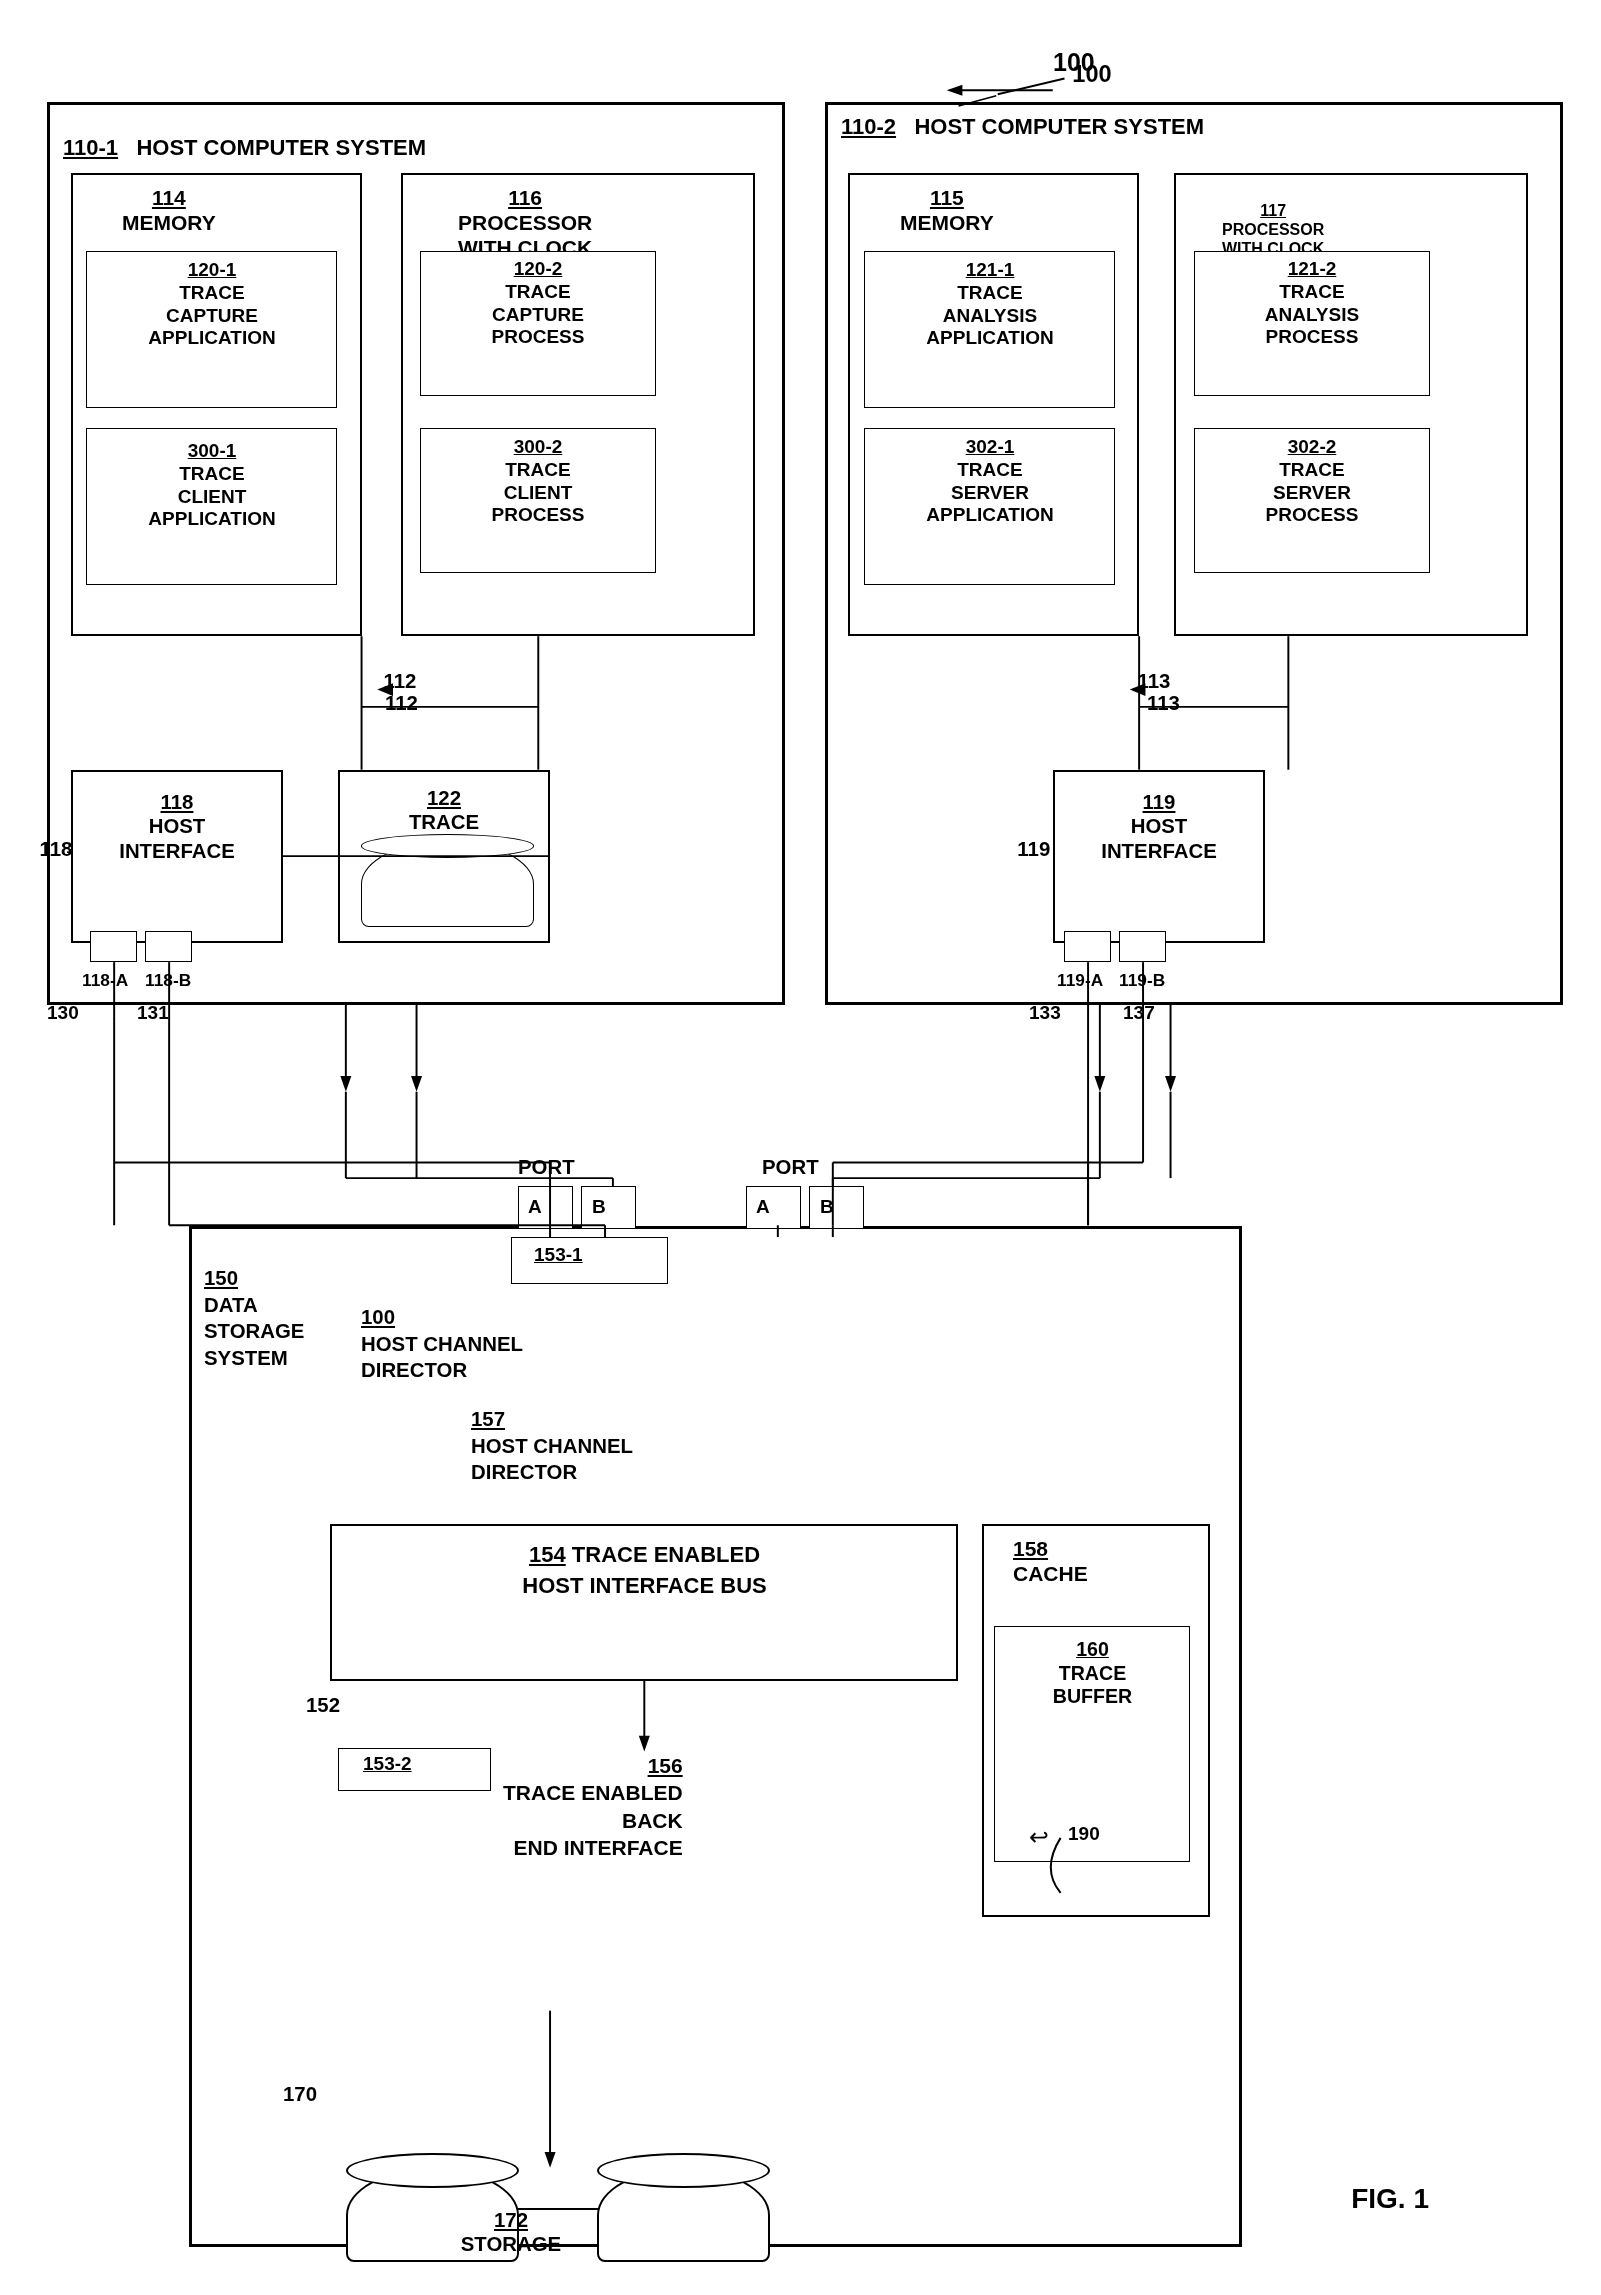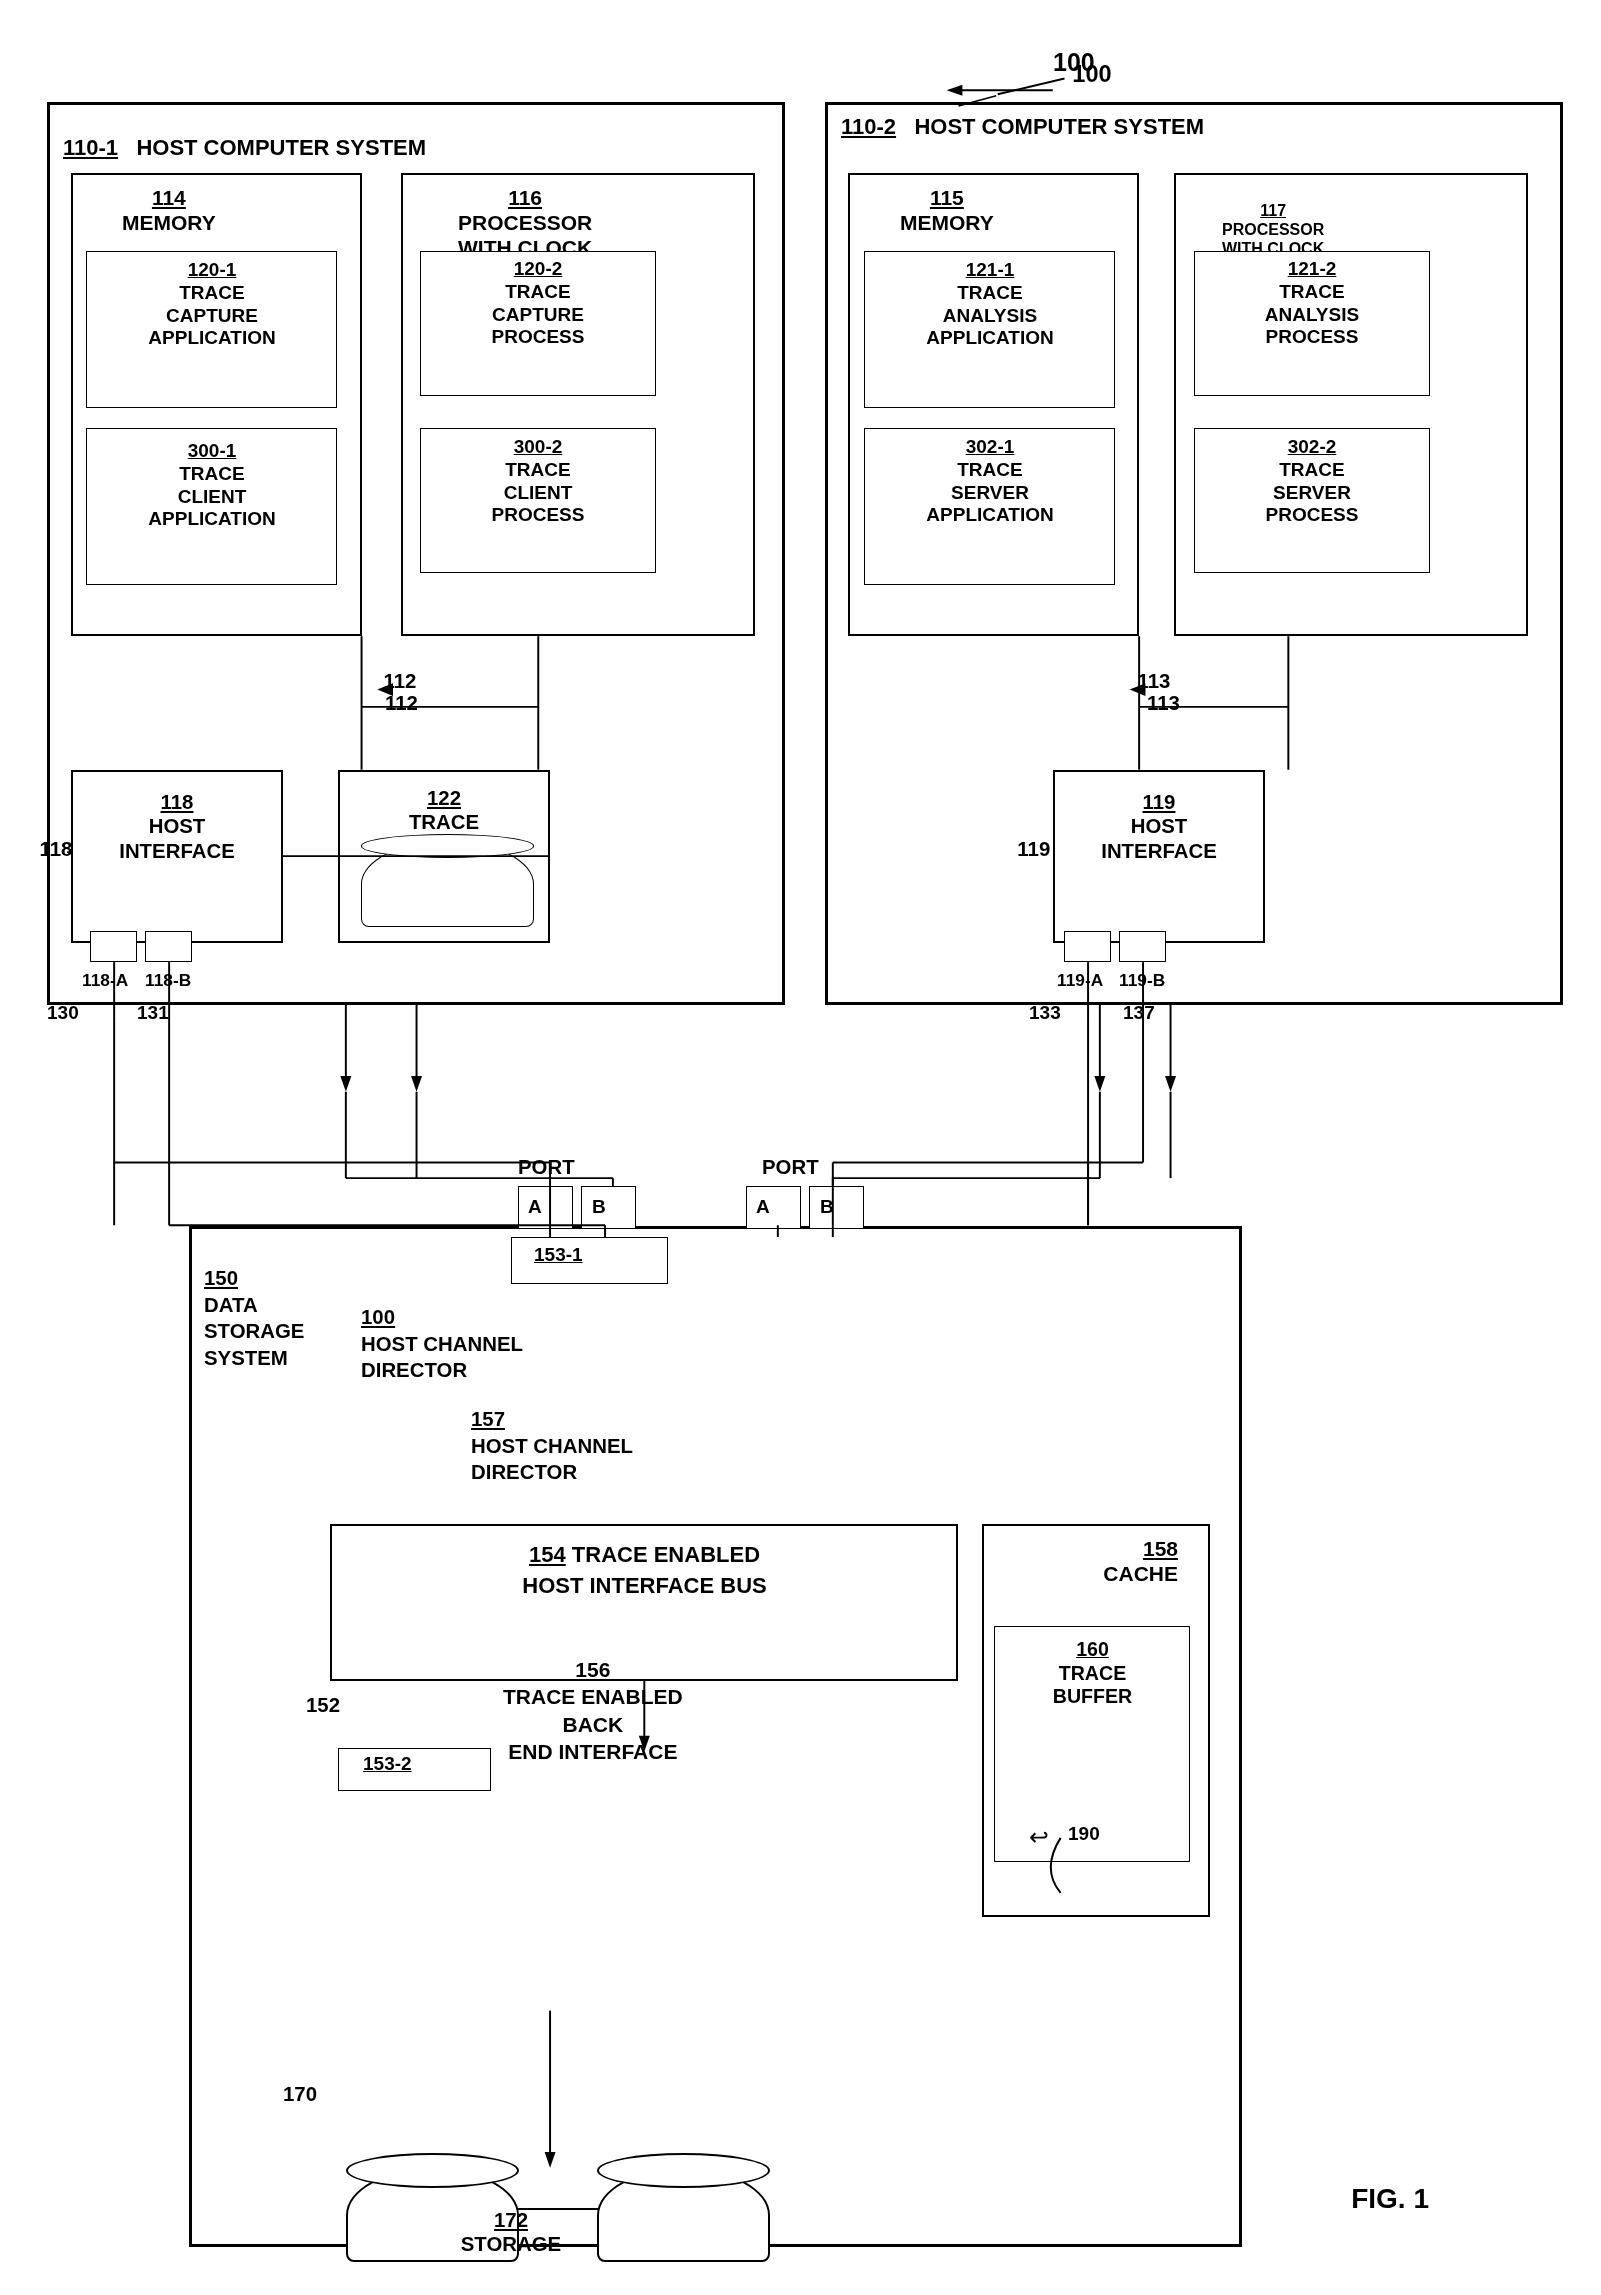--- a/index.html
+++ b/index.html
@@ -272,40 +272,40 @@
   </div>
 
   <div class="box" style="top:1524px; left:330px; width:628px; height:157px;">
   </div>
   <div class="label" style="top:1540px; left:338px; font-size:22px; font-weight:bold; width:613px; text-align:center; line-height:1.4;">
     <span style="text-decoration:underline;">154</span> TRACE ENABLED<br>HOST INTERFACE BUS
   </div>
 
   <div class="box" style="top:1524px; left:982px; width:228px; height:393px;">
   </div>
-  <div class="label" style="top:1536px; left:1013px; font-size:21px; font-weight:bold; width:165px; text-align:right;">
+  <div class="label" style="top:1536px; left:1013px; font-size:21px; font-weight:bold; width:165px; text-align:left;">
     <span style="text-decoration:underline;">158</span><br>CACHE
   </div>
 
   <div class="box-thin" style="top:1626px; left:994px; width:196px; height:236px;">
   </div>
   <div class="label" style="top:1638px; left:1002px; font-size:19.6px; font-weight:bold; width:181px; text-align:center;">
     <span style="text-decoration:underline;">160</span><br>TRACE<br>BUFFER
   </div>
 
   <div style="position:absolute; top:1823px; left:1029px; font-size:23.6px;">↩</div>
   <div class="label" style="top:1823px; left:1068px; font-size:19px;">190</div>
 
   <div class="label" style="top:1693px; left:306px; font-size:20.4px;">152</div>
 
   <div class="box-thin" style="top:1748px; left:338px; width:153px; height:43px;">
   </div>
   <div class="label" style="top:1753px; left:363px; font-size:19px; text-decoration:underline;">153-2</div>
 
-  <div class="label" style="top:1656px; left:503px; font-size:21px; font-weight:bold; text-align:center; line-height:1.3;">
+  <div class="label" style="top:1752px; left:503px; font-size:21px; font-weight:bold; text-align:right; line-height:1.3;">
     <span style="text-decoration:underline;">156</span><br>TRACE ENABLED<br>BACK<br>END INTERFACE
   </div>
 
   <div class="label" style="top:2082px; left:283px; font-size:20.4px;">170</div>
 
   <div style="position:absolute; top:2168px; left:346px; width:173px; height:94px; border:2.4px solid #000; border-radius:50% 50% 7.9px 7.9px; background:#fff;"></div>
   <div style="position:absolute; top:2153px; left:346px; width:173px; height:35px; border:2.4px solid #000; border-radius:50%; background:#fff;"></div>
 
   <div style="position:absolute; top:2208px; left:518px; width:86px; height:2.4px; background:#000;"></div>
 

